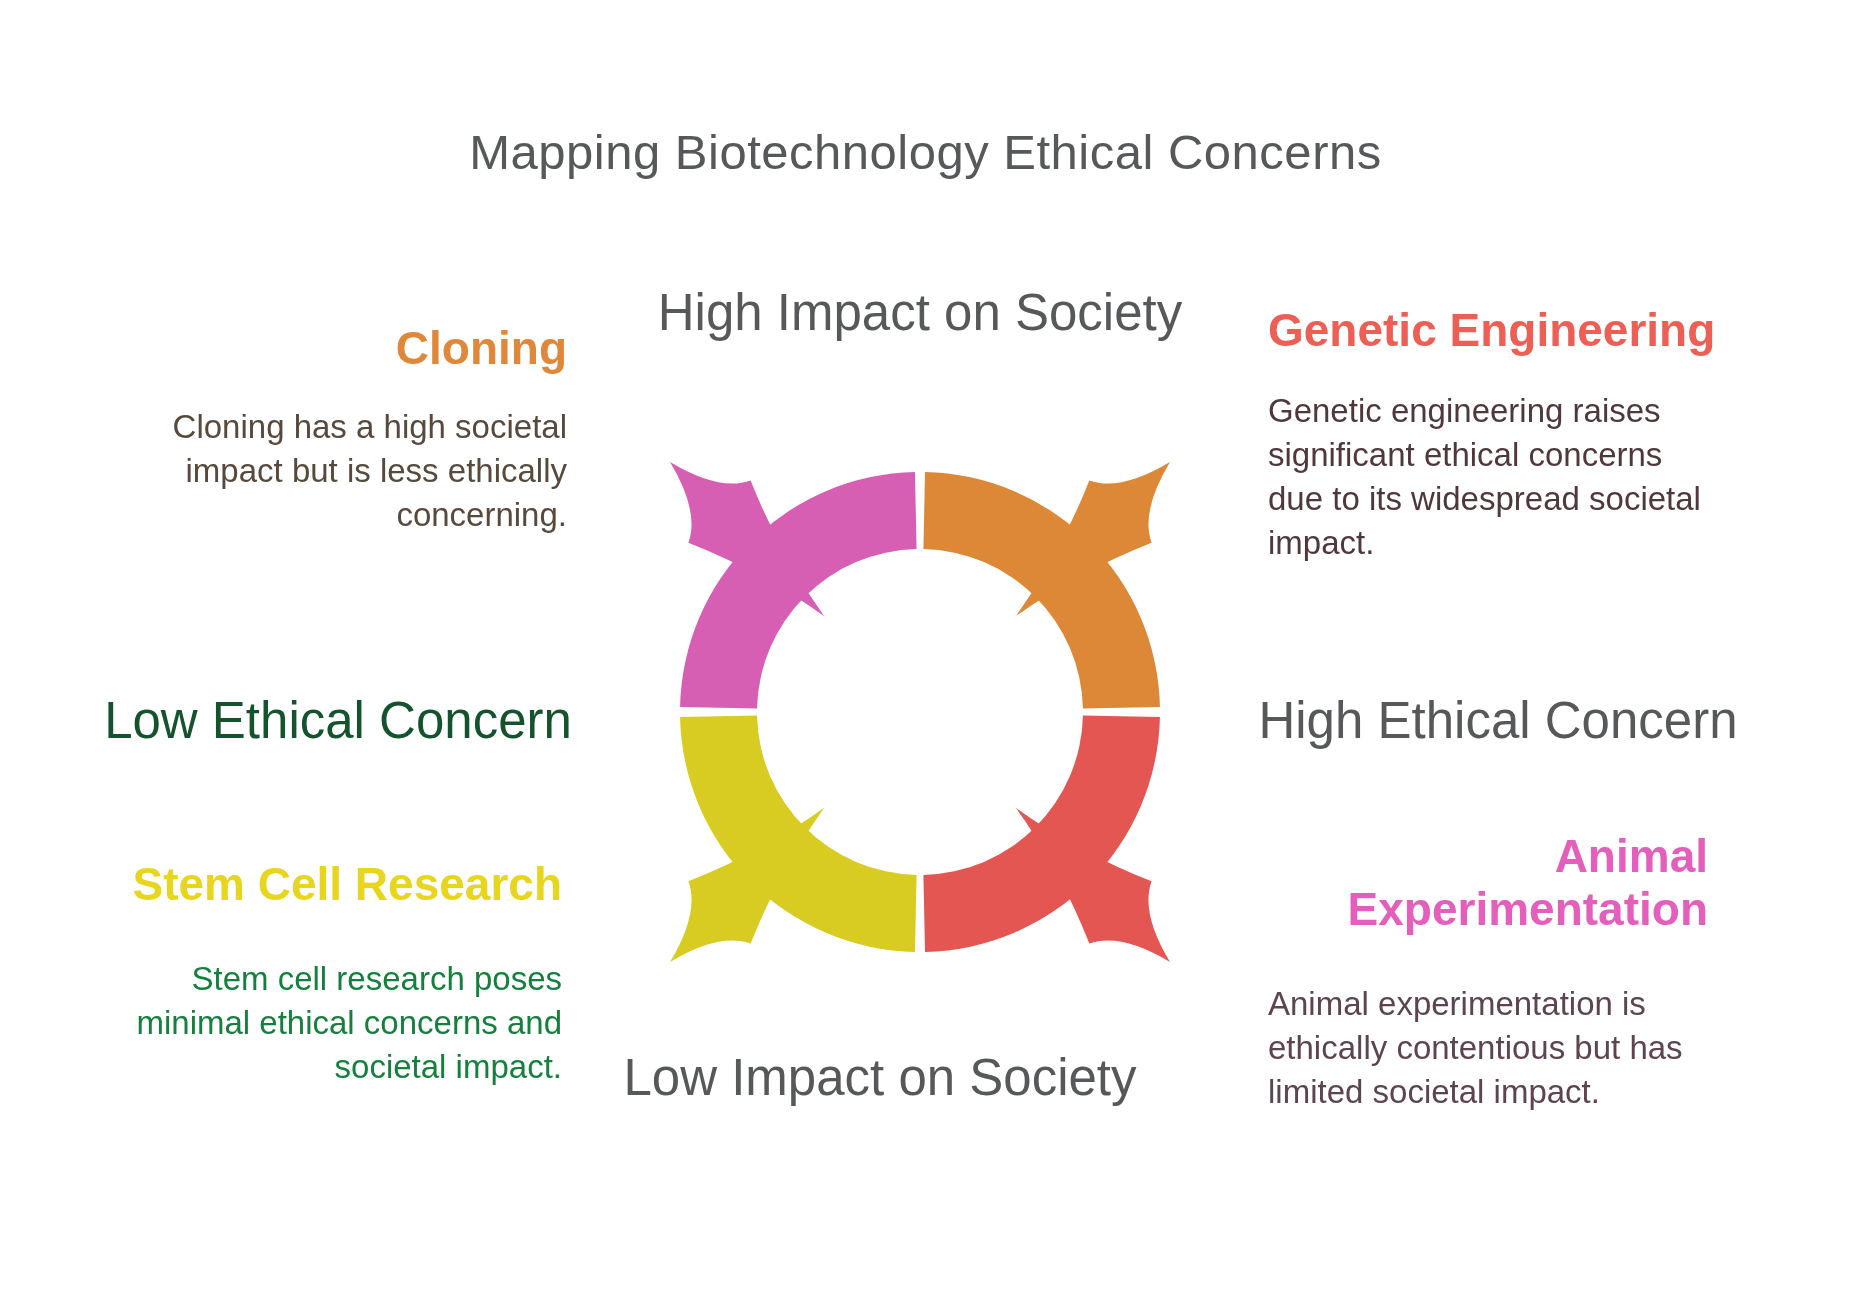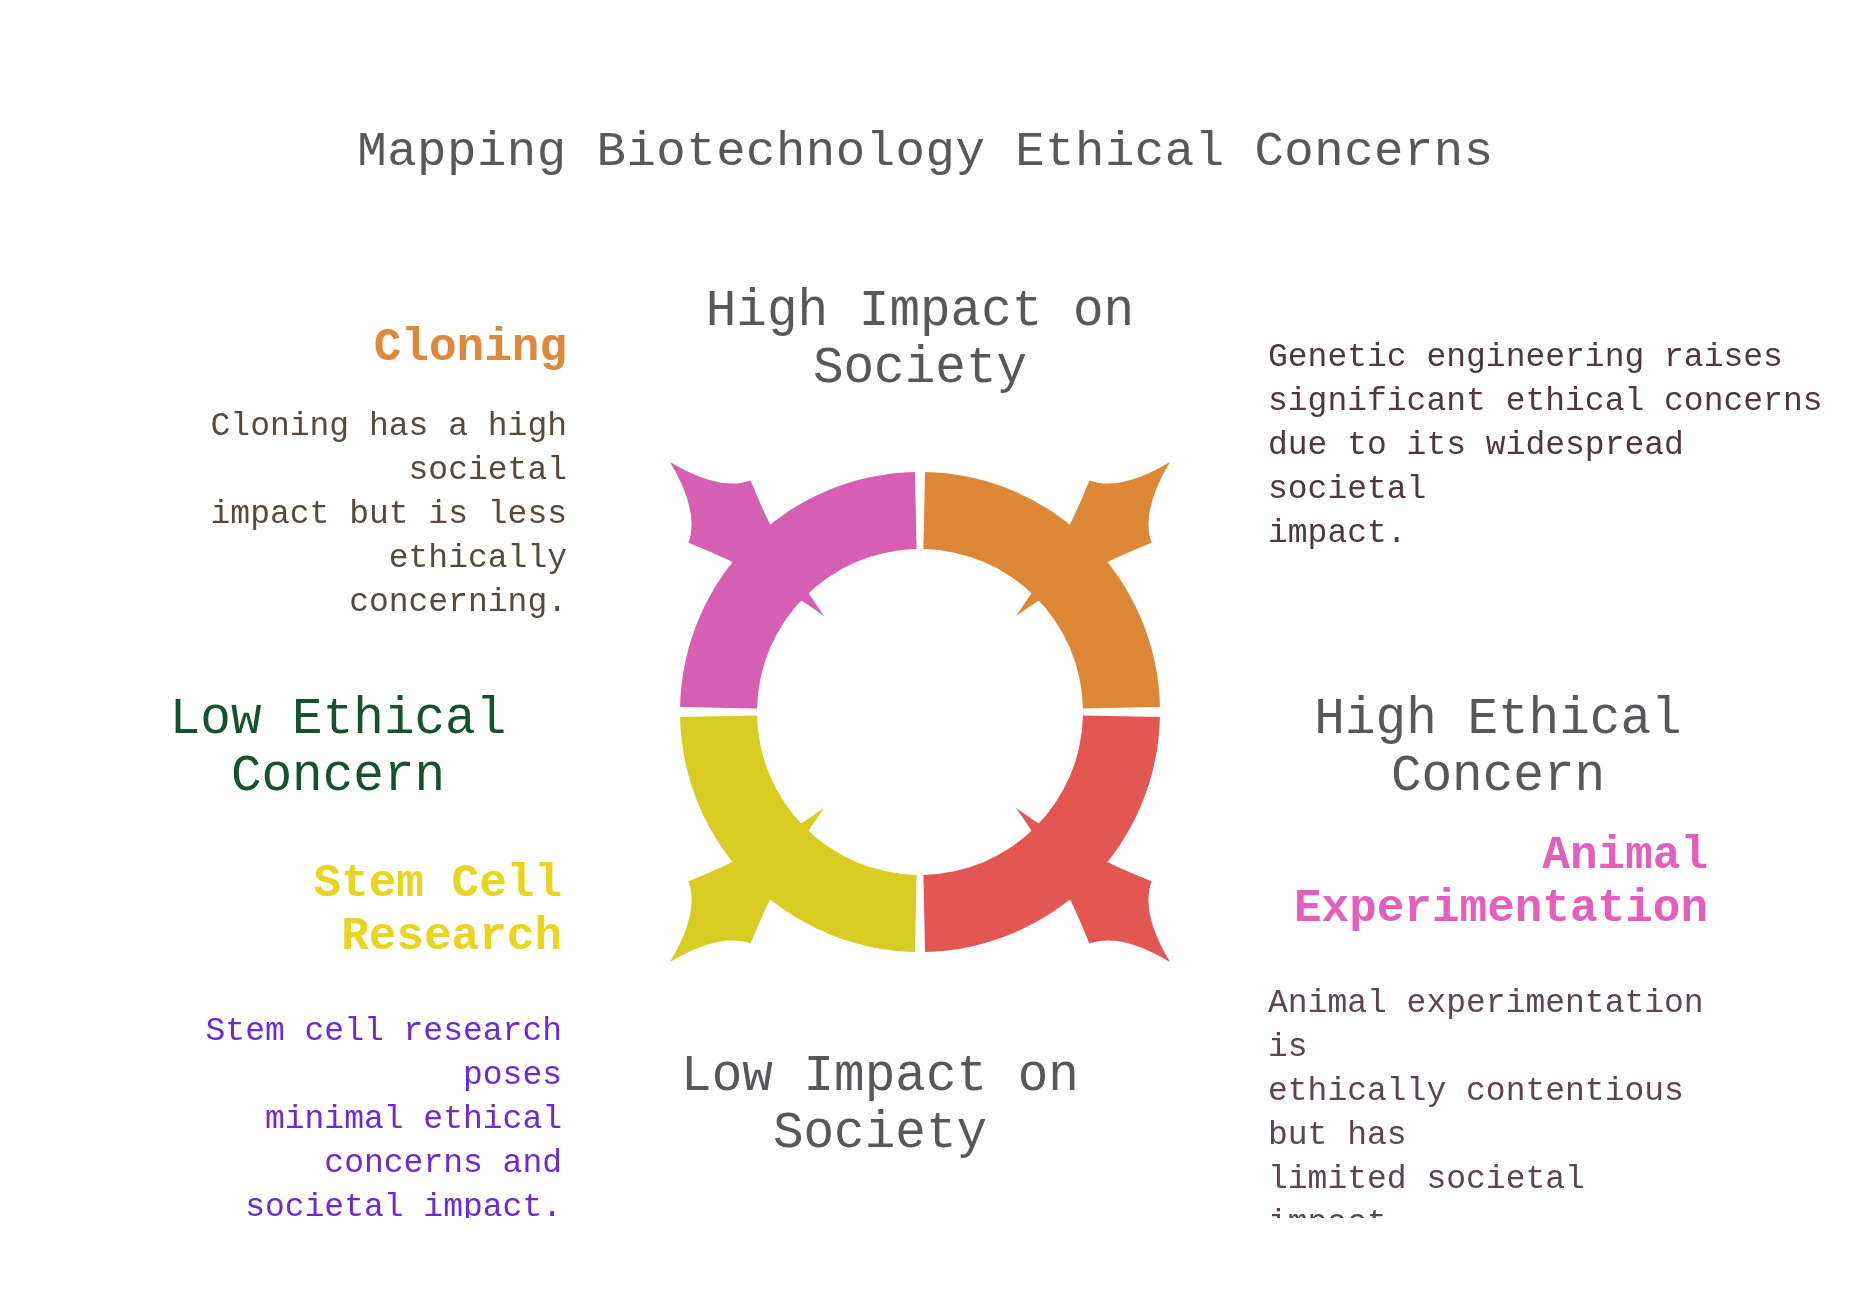--- a/index.html
+++ b/index.html
@@ -1,20 +1,20 @@
 <!DOCTYPE html>
 <html><head>
 <meta charset="utf-8">
 <style>
   html,body{margin:0;padding:0;background:#ffffff;}
   #canvas{
     position:relative;
     width:1851px;height:1218px;
     background:#ffffff;
-    font-family:Liberation Mono, monospace;
+    font-family:Liberation Sans, sans-serif;
     overflow:hidden;
   }
   .page-title{
     position:absolute;left:0;right:0;top:124px;
     text-align:center;
     font-size:49px;font-weight:400;
     letter-spacing:0.5px;
   }
   .axis-label{
     position:absolute;
@@ -78,31 +78,32 @@
   <div class="section sec-cloning">
     <div class="heading" style="color: rgb(224, 136, 58);">Cloning</div>
     <div class="body" style="color: rgb(87, 73, 60);">
       <div>Cloning has a high societal</div>
       <div>impact but is less ethically</div>
       <div>concerning.</div>
     </div>
   </div>
 
   <div class="section sec-genetic">
+    <div class="heading" style="color: rgb(237, 95, 85);">Genetic Engineering</div>
     <div class="body" style="color: rgb(79, 56, 60);">
       <div>Genetic engineering raises</div>
       <div>significant ethical concerns</div>
       <div>due to its widespread societal</div>
       <div>impact.</div>
     </div>
   </div>
 
   <div class="section sec-stem">
     <div class="heading" style="color: rgb(232, 213, 29);">Stem Cell Research</div>
-    <div class="body" style="color: #6d28d9;">
+    <div class="body" style="color: #15803d;">
       <div>Stem cell research poses</div>
       <div>minimal ethical concerns and</div>
       <div>societal impact.</div>
     </div>
   </div>
 
   <div class="section sec-animal">
     <div class="heading" style="color: rgb(227, 95, 187); text-align: right;">Animal Experimentation</div>
     <div class="body" style="color: rgb(92, 68, 80);">
       <div>Animal experimentation is</div>

